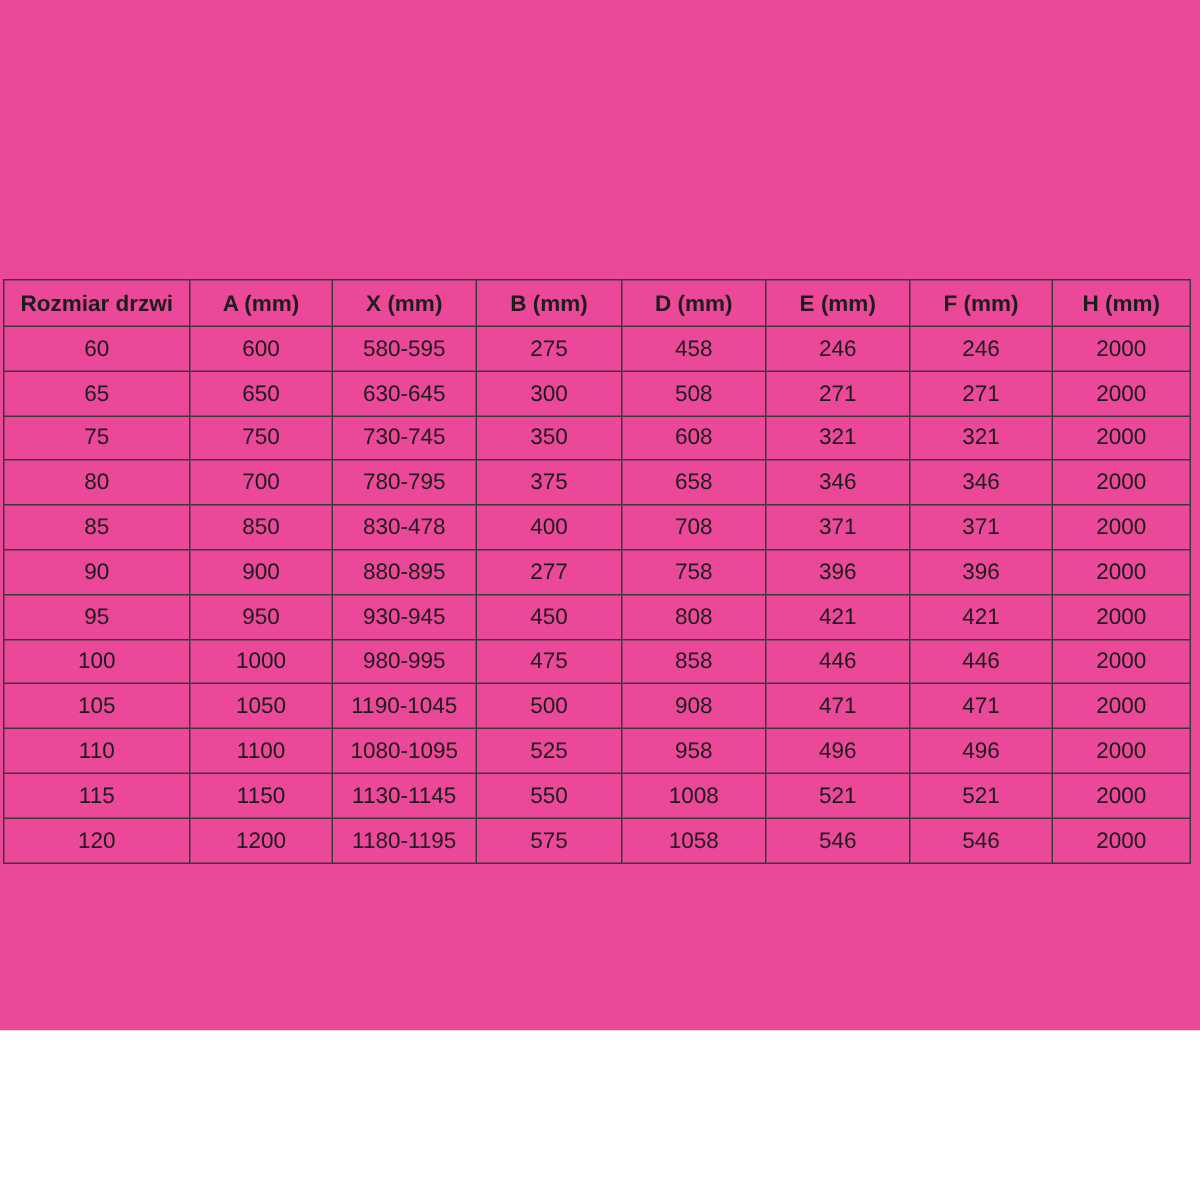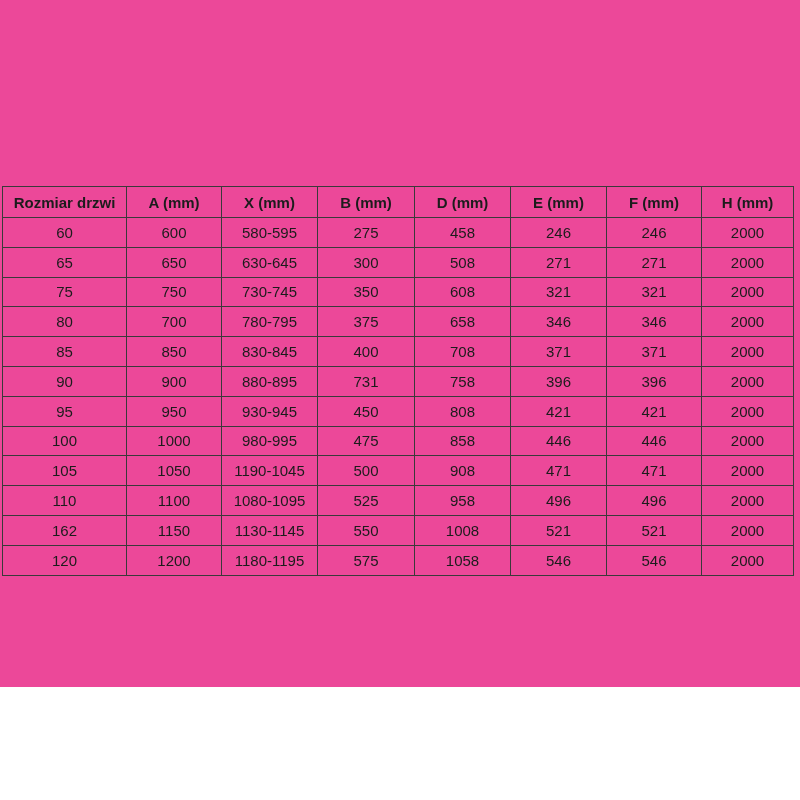--- a/index.html
+++ b/index.html
@@ -108,32 +108,32 @@
           <td>780-795</td>
           <td>375</td>
           <td>658</td>
           <td>346</td>
           <td>346</td>
           <td>2000</td>
         </tr>
         <tr>
           <td>85</td>
           <td>850</td>
-          <td>830-845</td>
+          <td>830-478</td>
           <td>400</td>
           <td>708</td>
           <td>371</td>
           <td>371</td>
           <td>2000</td>
         </tr>
         <tr>
           <td>90</td>
           <td>900</td>
           <td>880-895</td>
-          <td>731</td>
+          <td>277</td>
           <td>758</td>
           <td>396</td>
           <td>396</td>
           <td>2000</td>
         </tr>
         <tr>
           <td>95</td>
           <td>950</td>
           <td>930-945</td>
           <td>450</td>
@@ -166,21 +166,21 @@
           <td>110</td>
           <td>1100</td>
           <td>1080-1095</td>
           <td>525</td>
           <td>958</td>
           <td>496</td>
           <td>496</td>
           <td>2000</td>
         </tr>
         <tr>
-          <td>162</td>
+          <td>115</td>
           <td>1150</td>
           <td>1130-1145</td>
           <td>550</td>
           <td>1008</td>
           <td>521</td>
           <td>521</td>
           <td>2000</td>
         </tr>
         <tr>
           <td>120</td>

